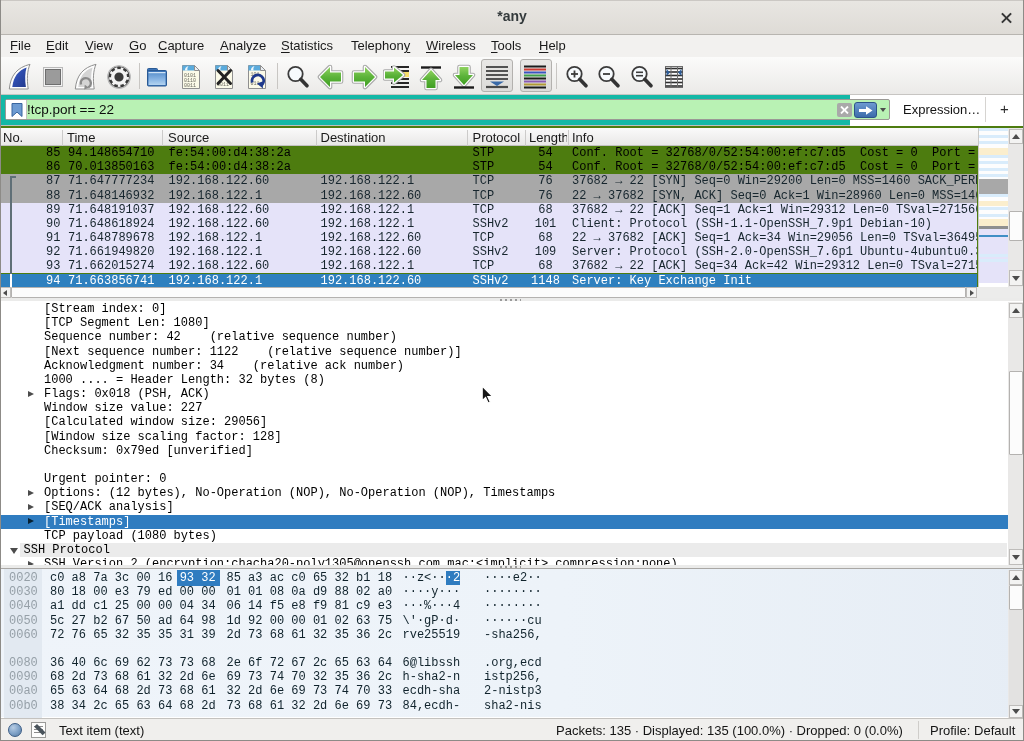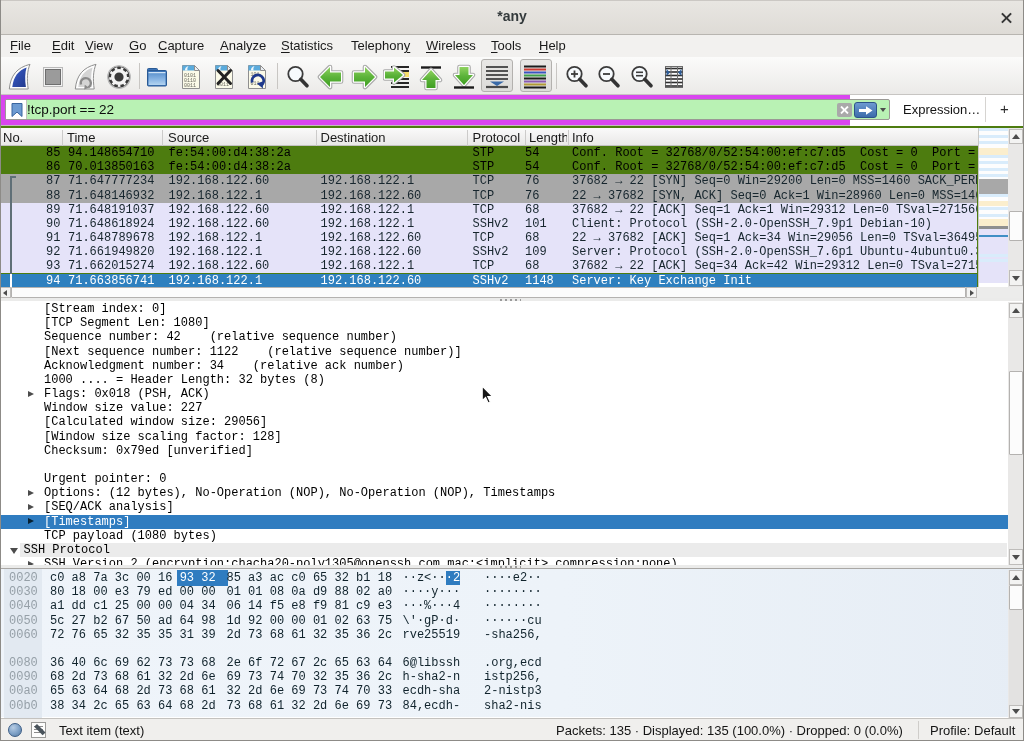--- a/index.html
+++ b/index.html
@@ -15,66 +15,66 @@
 
 #menubar{left:0;top:35px;width:1024px;height:22px;background:#f2f1ef;font-size:13px;color:#1a1a1a}
 #menubar span{position:absolute;top:3px}
 #menubar u{text-decoration:underline;text-underline-offset:2px}
 
 #toolbar{left:0;top:57px;width:1024px;height:38px;background:linear-gradient(#fbfbfa,#ebeae8);border-bottom:1px solid #c7c5c2;box-sizing:border-box}
 .tsep{position:absolute;top:6px;width:1px;height:26px;background:#c8c6c3}
 .ticon{position:absolute;top:63px}
 .tbtn{position:absolute;top:59px;width:30px;height:31px;border:1px solid #b3b1ae;border-radius:3px;background:linear-gradient(#e8e7e5,#dcdbd9)}
 
-#filterbar{left:0;top:95px;width:850px;height:31px;background:#d946ef;border-bottom:1px solid #c0beba;box-sizing:border-box}
+#filterbar{left:0;top:95px;width:850px;height:31px;background:#14b8a6;border-bottom:1px solid #c0beba;box-sizing:border-box}
 #finput{left:5px;top:4px;width:885px;height:21px;background:#b9f2b4;border:1px solid #9b9995;border-radius:2px;box-sizing:border-box}
 #fbook{left:0;top:0;width:20px;height:19px;background:#fff;border-right:1px solid #c4c2bf}
 #ftext{left:21px;top:2px;font-size:13.5px;color:#0c0c0c}
 
 #plist{left:0;top:126px;width:1024px;height:172px;background:#4d7c0f}
 #phead{left:0;top:1.5px;width:1024px;height:18.5px;background:linear-gradient(#fafafa,#e9e8e7);border-bottom:1px solid #c2c1c0;box-sizing:border-box;font-size:13px;color:#1a1a1a}
 #phead span{position:absolute;top:2.5px}
 .hsep{position:absolute;top:2px;width:1px;height:16px;background:#cccbca}
 .prow{position:absolute;left:0;width:977px;height:14.17px;overflow:hidden;font-family:"Liberation Mono",monospace;font-size:12px;line-height:14.17px;white-space:pre}
 .prow span{position:absolute;top:0}
 .cn{left:0;width:60.5px;text-align:right}
 .ct{left:68px}.cs{left:168.5px}.cd{left:320.5px}.cp{left:472.5px}
-.cl{left:525px;width:41px;text-align:left}.ci{left:572px}
+.cl{left:525px;width:41px;text-align:center}.ci{left:572px}
 
 .sbv{background:#e9e8e7}
 .sbtn{position:absolute;background:#f3f3f2;border:1px solid #bebcba;box-sizing:border-box}
 .tri{position:absolute;width:0;height:0}
 .thumb{position:absolute;background:#fcfcfc;border:1px solid #b4b2b0;box-sizing:border-box;border-radius:1px}
 
 #details{left:0;top:301px;width:1024px;height:265px;background:#fff;overflow:hidden}
 .drow{position:absolute;left:0;width:1007px;height:14.17px;font-family:"Liberation Mono",monospace;font-size:12px;line-height:14.17px;white-space:pre;color:#000}
 .dtx{position:absolute;left:44px;top:0}
 .dtri{position:absolute;left:28px;top:3.5px;width:0;height:0;border-left:6px solid #4c4c4c;border-top:3.5px solid transparent;border-bottom:3.5px solid transparent}
 
 #hexpane{left:0;top:568px;width:1024px;height:149px;background:linear-gradient(90deg,#eff4fa 0,#edf3f9 55%,#e6edf5 100%);border-top:1px solid #a9a7a4;box-sizing:border-box}
 #hexoff{left:4px;top:0;width:38px;height:149px;background:#e2e9f1}
 .hrow{position:absolute;left:0;width:1007px;height:14.17px;font-family:"Liberation Mono",monospace;font-size:12px;line-height:14.17px;white-space:pre;color:#10232c}
 .ho{position:absolute;left:9px;color:#96a0a8}
 .h1{position:absolute;left:50px}.h2{position:absolute;left:226.5px}
 .ha1{position:absolute;left:402.5px}.ha2{position:absolute;left:484px}
 .hsel{background:#2f7cc0;color:#fff;font-style:normal}
-.hpad{padding:1px 12px 1px 3px;margin:-1px 0 -1px -3px}
+.hpad{padding:1px 4px 1px 3px;margin:-1px 0 -1px -3px}
 
 #statusbar{left:0;top:718px;width:1024px;height:23px;background:#f0efed;border-top:1px solid #c4c2bf;box-sizing:border-box;font-size:13px;color:#141414}
 
 #wedge{left:0;top:0;width:1024px;height:741px;box-shadow:inset 1px 0 0 #8d8b87,inset -1px 0 0 #8d8b87,inset 0 -1px 0 #8d8b87;pointer-events:none;z-index:50}
 </style></head>
 <body>
 <div class="abs" id="titlebar"></div>
 <div class="abs" id="title">*any</div>
 <div class="abs" id="closex"></div>
 
 <div class="abs" id="menubar">
 <span style="left:10px"><u>F</u>ile</span>
-<span style="left:52px"><u>E</u>dit</span>
+<span style="left:46px"><u>E</u>dit</span>
 <span style="left:85px"><u>V</u>iew</span>
 <span style="left:129px"><u>G</u>o</span>
 <span style="left:158px"><u>C</u>apture</span>
 <span style="left:220px"><u>A</u>nalyze</span>
 <span style="left:281px"><u>S</u>tatistics</span>
 <span style="left:351px">Telephon<u>y</u></span>
 <span style="left:426px"><u>W</u>ireless</span>
 <span style="left:491px"><u>T</u>ools</span>
 <span style="left:539px"><u>H</u>elp</span>
 </div>
@@ -297,21 +297,21 @@
       <div class="hsep" style="left:568px"></div>
   </div>
   <div class="abs" style="left:0;top:48.3px;width:977px;height:28.4px;background:#a8a8a8"></div>
     <div class="abs" style="left:0;top:76.7px;width:977px;height:70.8px;background:#e5e3f9"></div>
     <div class="abs" style="left:0;top:147.5px;width:977px;height:14.5px;background:#2e80bf"></div>
     <div class="prow" style="top:20px;color:#000"><span class="cn">85</span><span class="ct">94.148654710</span><span class="cs">fe:54:00:d4:38:2a</span><span class="cp">STP</span><span class="cl">54</span><span class="ci">Conf. Root = 32768/0/52:54:00:ef:c7:d5  Cost = 0  Port = 0x8001</span></div>
   <div class="prow" style="top:34.2px;color:#000"><span class="cn">86</span><span class="ct">70.013850163</span><span class="cs">fe:54:00:d4:38:2a</span><span class="cp">STP</span><span class="cl">54</span><span class="ci">Conf. Root = 32768/0/52:54:00:ef:c7:d5  Cost = 0  Port = 0x8001</span></div>
   <div class="prow" style="top:48.3px;color:#17262e"><span class="cn">87</span><span class="ct">71.647777234</span><span class="cs">192.168.122.60</span><span class="cd">192.168.122.1</span><span class="cp">TCP</span><span class="cl">76</span><span class="ci">37682 → 22 [SYN] Seq=0 Win=29200 Len=0 MSS=1460 SACK_PERM=1 TSval=27156682 TSecr=0</span></div>
   <div class="prow" style="top:62.5px;color:#17262e"><span class="cn">88</span><span class="ct">71.648146932</span><span class="cs">192.168.122.1</span><span class="cd">192.168.122.60</span><span class="cp">TCP</span><span class="cl">76</span><span class="ci">22 → 37682 [SYN, ACK] Seq=0 Ack=1 Win=28960 Len=0 MSS=1460 SACK_PERM=1</span></div>
   <div class="prow" style="top:76.7px;color:#17262e"><span class="cn">89</span><span class="ct">71.648191037</span><span class="cs">192.168.122.60</span><span class="cd">192.168.122.1</span><span class="cp">TCP</span><span class="cl">68</span><span class="ci">37682 → 22 [ACK] Seq=1 Ack=1 Win=29312 Len=0 TSval=27156683 TSecr=364</span></div>
-  <div class="prow" style="top:90.8px;color:#17262e"><span class="cn">90</span><span class="ct">71.648618924</span><span class="cs">192.168.122.60</span><span class="cd">192.168.122.1</span><span class="cp">SSHv2</span><span class="cl">101</span><span class="ci">Client: Protocol (SSH-2.0-OpenSSH_7.9p1 Debian-10)</span></div>
+  <div class="prow" style="top:90.8px;color:#17262e"><span class="cn">90</span><span class="ct">71.648618924</span><span class="cs">192.168.122.60</span><span class="cd">192.168.122.1</span><span class="cp">SSHv2</span><span class="cl">101</span><span class="ci">Client: Protocol (SSH-1.1-OpenSSH_7.9p1 Debian-10)</span></div>
   <div class="prow" style="top:105px;color:#17262e"><span class="cn">91</span><span class="ct">71.648789678</span><span class="cs">192.168.122.1</span><span class="cd">192.168.122.60</span><span class="cp">TCP</span><span class="cl">68</span><span class="ci">22 → 37682 [ACK] Seq=1 Ack=34 Win=29056 Len=0 TSval=36495023 TSecr=271</span></div>
   <div class="prow" style="top:119.2px;color:#17262e"><span class="cn">92</span><span class="ct">71.661949820</span><span class="cs">192.168.122.1</span><span class="cd">192.168.122.60</span><span class="cp">SSHv2</span><span class="cl">109</span><span class="ci">Server: Protocol (SSH-2.0-OpenSSH_7.6p1 Ubuntu-4ubuntu0.3)</span></div>
   <div class="prow" style="top:133.3px;color:#17262e"><span class="cn">93</span><span class="ct">71.662015274</span><span class="cs">192.168.122.60</span><span class="cd">192.168.122.1</span><span class="cp">TCP</span><span class="cl">68</span><span class="ci">37682 → 22 [ACK] Seq=34 Ack=42 Win=29312 Len=0 TSval=27156704 TSec</span></div>
   <div class="prow" style="top:147.5px;color:#fff"><span class="cn">94</span><span class="ct">71.663856741</span><span class="cs">192.168.122.1</span><span class="cd">192.168.122.60</span><span class="cp">SSHv2</span><span class="cl">1148</span><span class="ci">Server: Key Exchange Init</span></div>
 
   <div class="abs" style="left:10px;top:50px;width:1.5px;height:97.5px;background:#5f6f77"></div>
   <div class="abs" style="left:10px;top:50px;width:6px;height:1.5px;background:#5f6f77"></div>
   <div class="abs" style="left:10px;top:147.5px;width:1.5px;height:13px;background:#fff"></div>
 
   <div class="abs" id="minimap" style="left:978px;top:2px;width:29px;height:159px;background:#fff;border-left:1px solid #c9c8c6">

